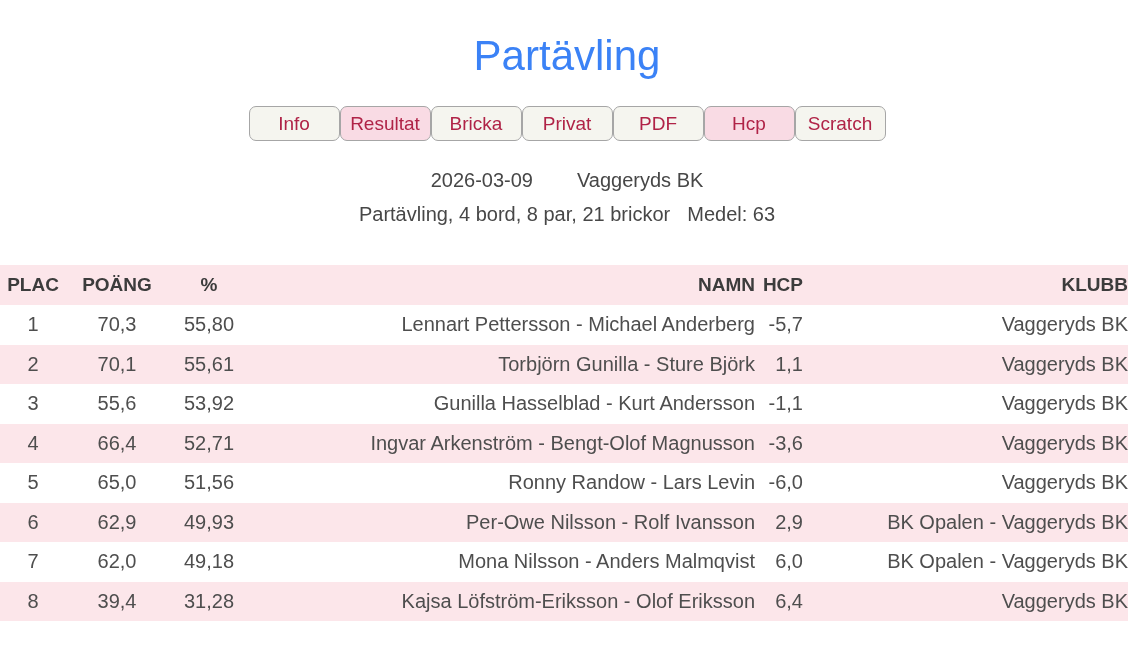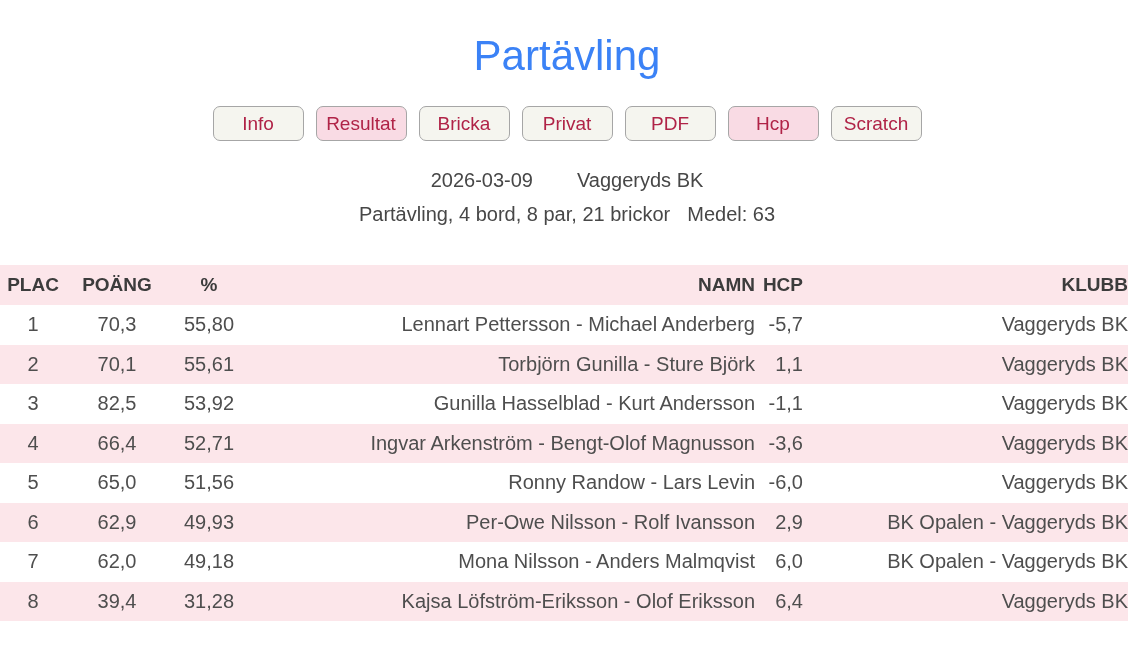--- a/index.html
+++ b/index.html
@@ -15,21 +15,20 @@
     text-align: center;
     font-size: 42px;
     font-weight: 400;
     color: #3b82f6;
     letter-spacing: 0;
   }
   .tab-row {
     margin-top: 26px;
     display: flex;
     justify-content: center;
-    gap: 12px;
   }
   .tab-btn {
     width: 91px;
     height: 35px;
     display: flex;
     align-items: center;
     justify-content: center;
     font-family: "Liberation Sans", sans-serif;
     font-size: 19px;
     color: #b02347;
@@ -138,21 +137,21 @@
     <tr>
       <td>2</td>
       <td>70,1</td>
       <td>55,61</td>
       <td class="al">Torbjörn Gunilla - Sture Björk</td>
       <td class="ar">1,1</td>
       <td class="al">Vaggeryds BK</td>
     </tr>
     <tr>
       <td>3</td>
-      <td>82,5</td>
+      <td>55,6</td>
       <td>53,92</td>
       <td class="al">Gunilla Hasselblad - Kurt Andersson</td>
       <td class="ar">-1,1</td>
       <td class="al">Vaggeryds BK</td>
     </tr>
     <tr>
       <td>4</td>
       <td>66,4</td>
       <td>52,71</td>
       <td class="al">Ingvar Arkenström - Bengt-Olof Magnusson</td>

